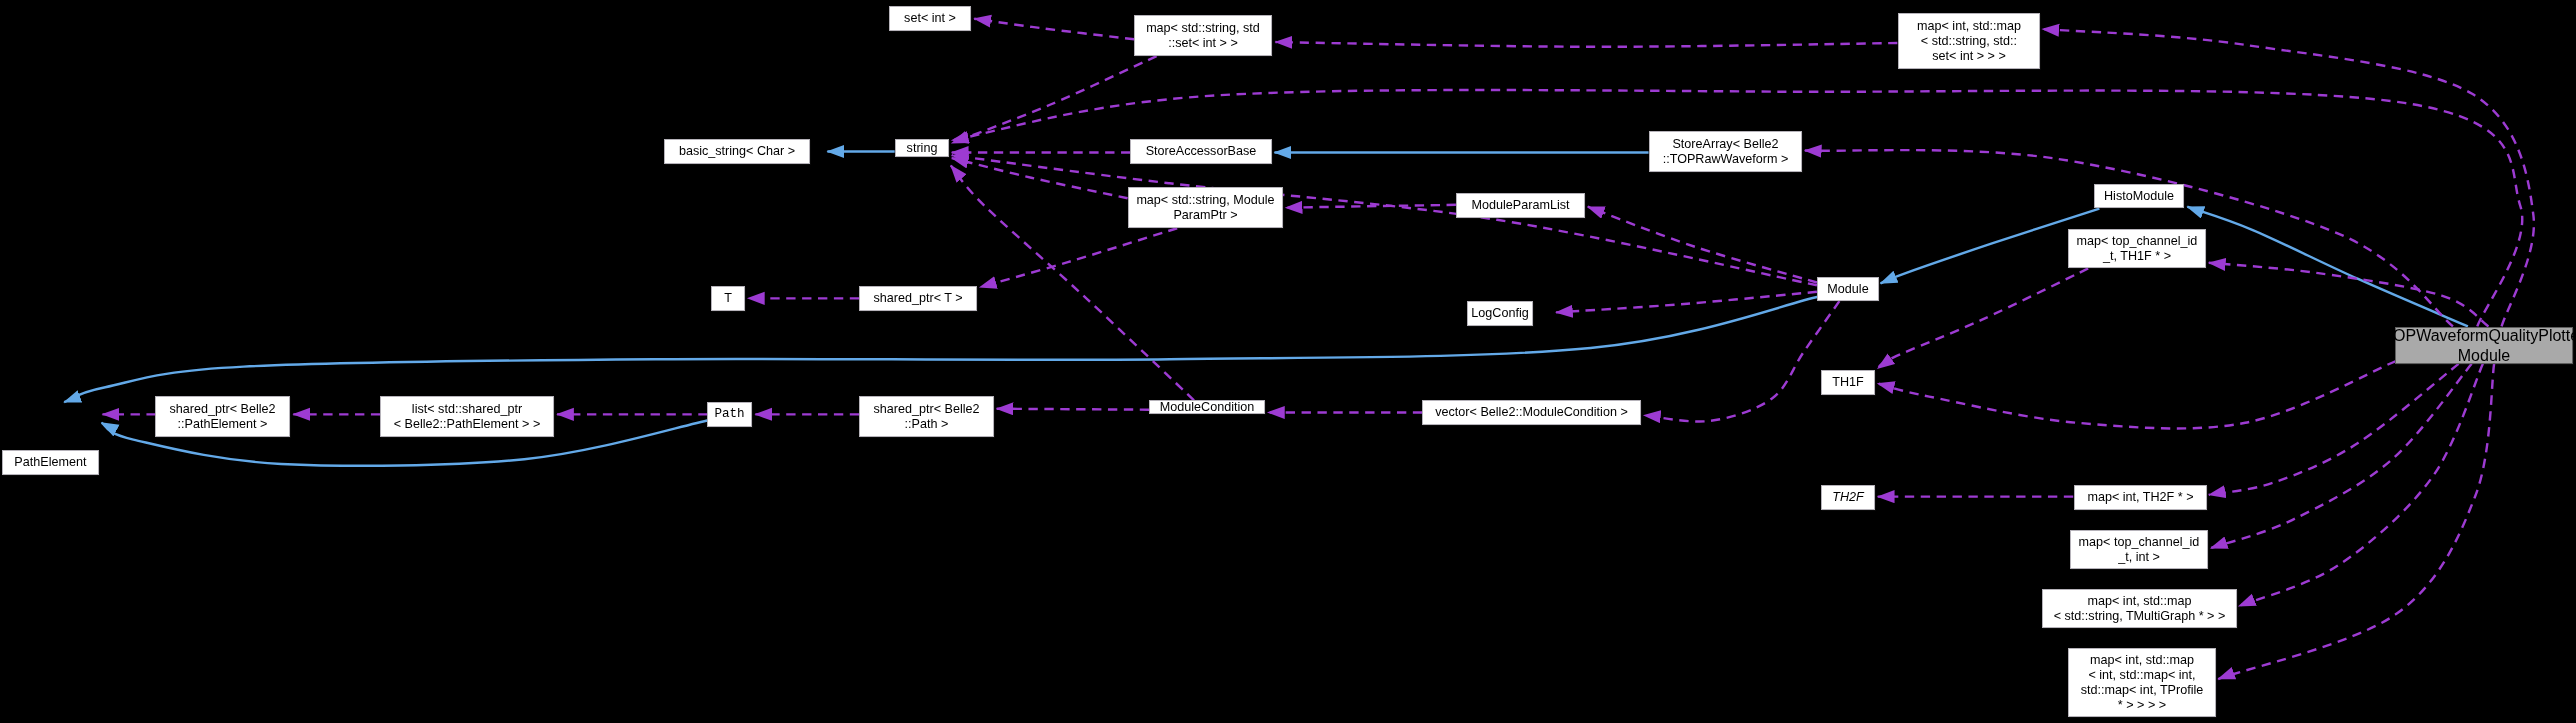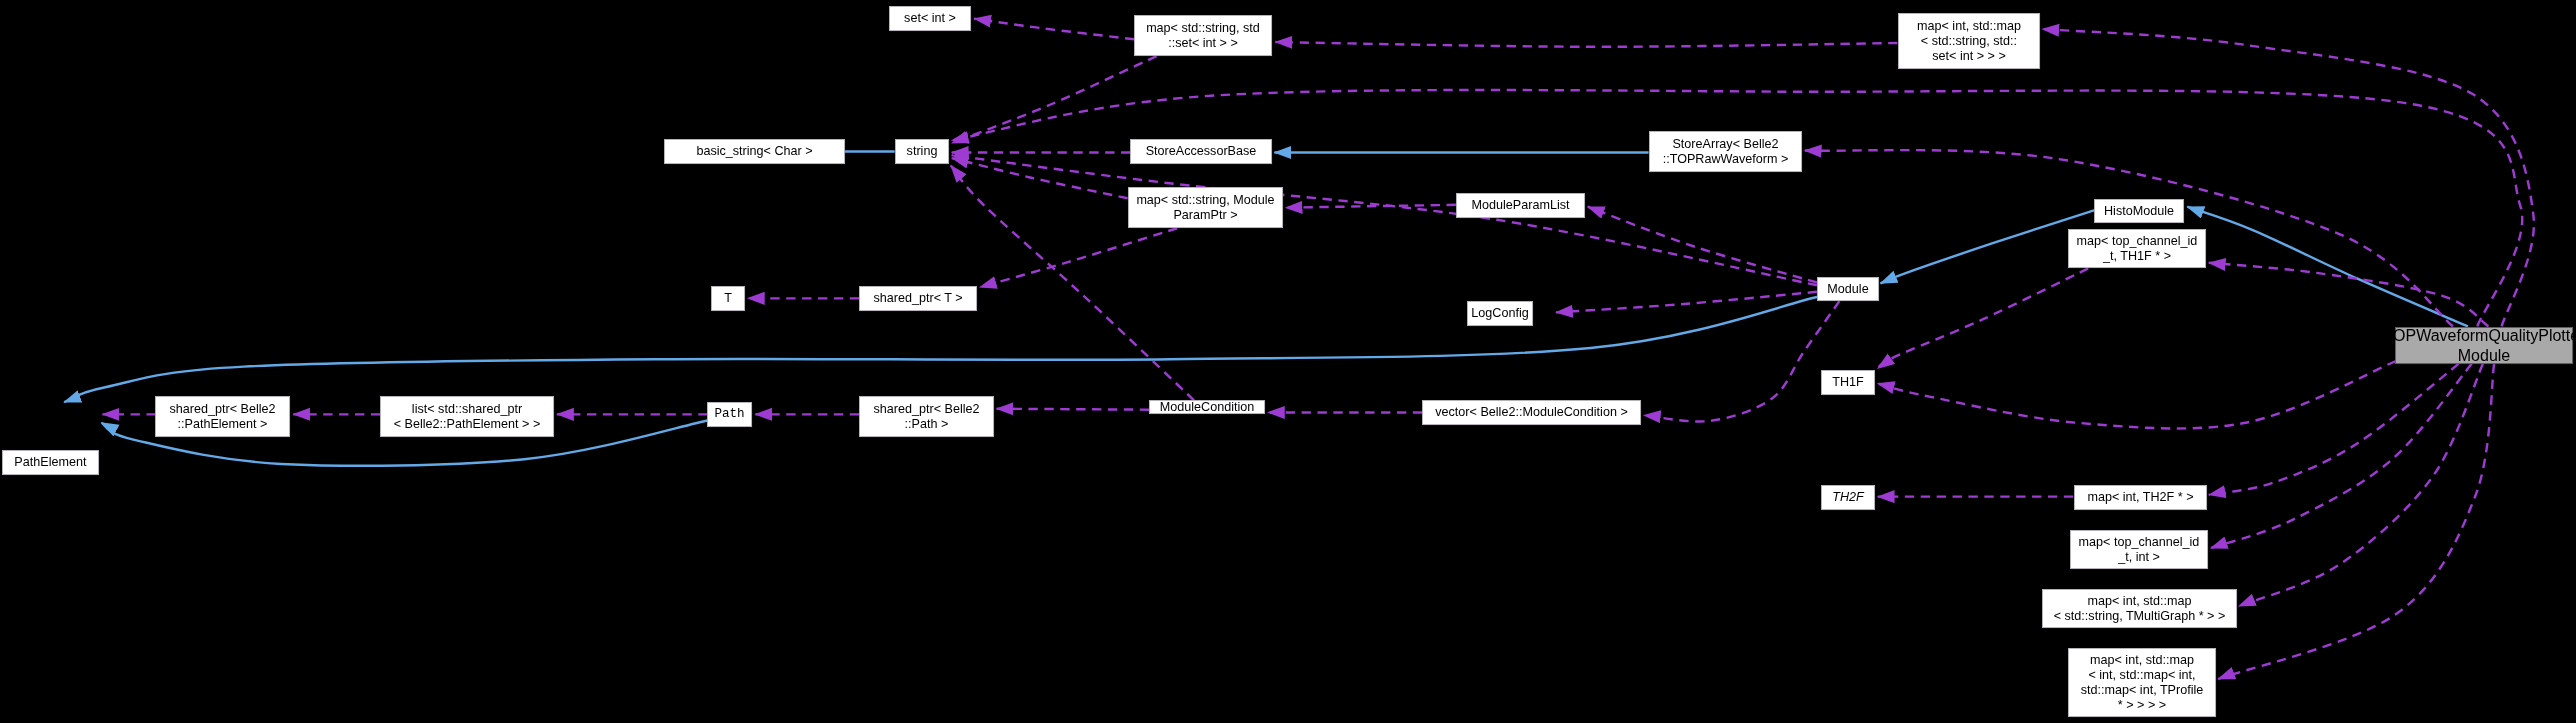--- a/index.html
+++ b/index.html
@@ -87,29 +87,29 @@
       <path d="M1228,438 L1065,437" fill="none" stroke="#9d3bd2" stroke-width="2.6" stroke-dasharray="10,7" marker-end="url(#arrow-usage)"></path>
       <path d="M1520,441 L1355,441" fill="none" stroke="#9d3bd2" stroke-width="2.6" stroke-dasharray="10,7" marker-end="url(#arrow-usage)"></path>
     </svg>
   <div id="nodes-layer">
       <div class="node" style="left: 889px; top: 5.6px; width: 82px; height: 25px;">set&lt; int &gt;</div>
       <div class="node" style="left: 1134px; top: 15px; width: 138px; height: 41px;">map&lt; std::string, std
 ::set&lt; int &gt; &gt;</div>
       <div class="node" style="left: 1898px; top: 13px; width: 142px; height: 56px;">map&lt; int, std::map
 &lt; std::string, std::
 set&lt; int &gt; &gt; &gt;</div>
-      <div class="node" style="left: 664px; top: 139px; width: 181px; height: 25px;">basic_string&lt; Char &gt;</div>
-      <div class="node" style="left: 895px; top: 139px; width: 54px; height: 25px;">string</div>
+      <div class="node" style="left: 664px; top: 139px; width: 146px; height: 25px;">basic_string&lt; Char &gt;</div>
+      <div class="node" style="left: 895px; top: 139px; width: 54px; height: 18px;">string</div>
       <div class="node" style="left: 1130px; top: 139px; width: 142px; height: 25px;">StoreAccessorBase</div>
       <div class="node" style="left: 1649px; top: 131px; width: 153px; height: 41px;">StoreArray&lt; Belle2
 ::TOPRawWaveform &gt;</div>
       <div class="node" style="left: 1128px; top: 187px; width: 155px; height: 41px;">map&lt; std::string, Module
 ParamPtr &gt;</div>
       <div class="node" style="left: 1456px; top: 193px; width: 129px; height: 25px;">ModuleParamList</div>
-      <div class="node" style="left: 2094px; top: 199px; width: 90px; height: 24px;">HistoModule</div>
+      <div class="node" style="left: 2094px; top: 184px; width: 90px; height: 24px;">HistoModule</div>
       <div class="node" style="left: 2068px; top: 229px; width: 138px; height: 39px;">map&lt; top_channel_id
 _t, TH1F * &gt;</div>
       <div class="node" style="left: 711px; top: 286px; width: 34px; height: 25px;">T</div>
       <div class="node" style="left: 859px; top: 286px; width: 118px; height: 25px;">shared_ptr&lt; T &gt;</div>
       <div class="node" style="left: 1467px; top: 301px; width: 66px; height: 25px;">LogConfig</div>
       <div class="node" style="left: 1817px; top: 277px; width: 62px; height: 24px;">Module</div>
       <div class="node" style="left: 1821px; top: 370px; width: 54px; height: 25px;">TH1F</div>
       <div class="node main" style="left: 2395px; top: 327px; width: 178px; height: 37px;">TOPWaveformQualityPlotter
 Module</div>
       <div class="node" style="left: 1.9px; top: 402px; width: 97px; height: 25px; margin-top: 48px;">PathElement</div>

